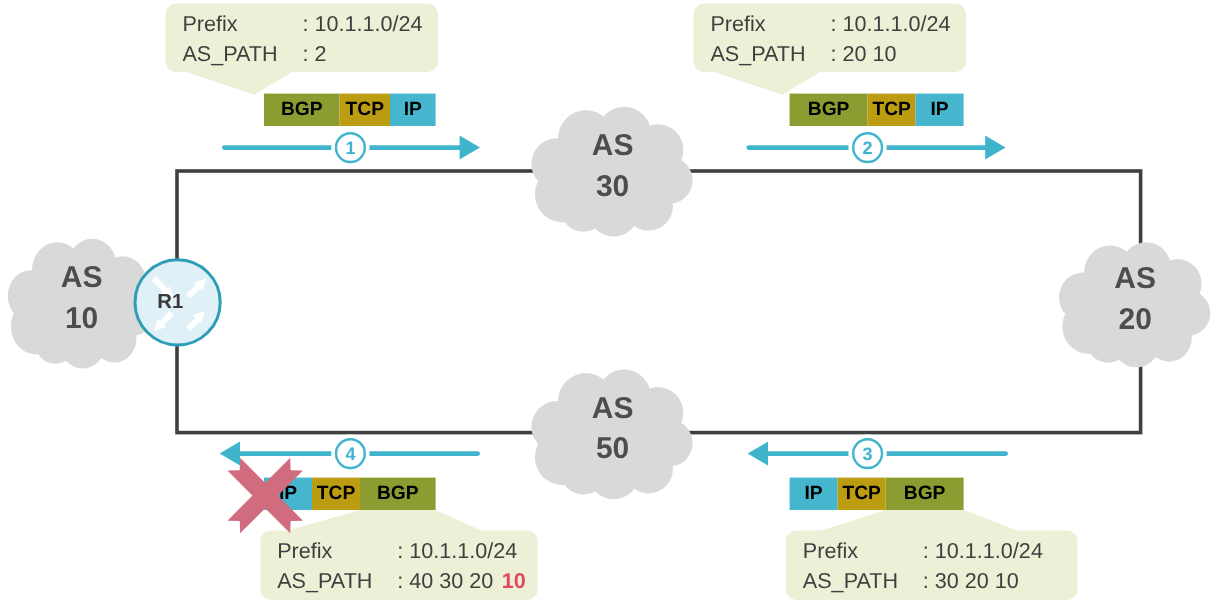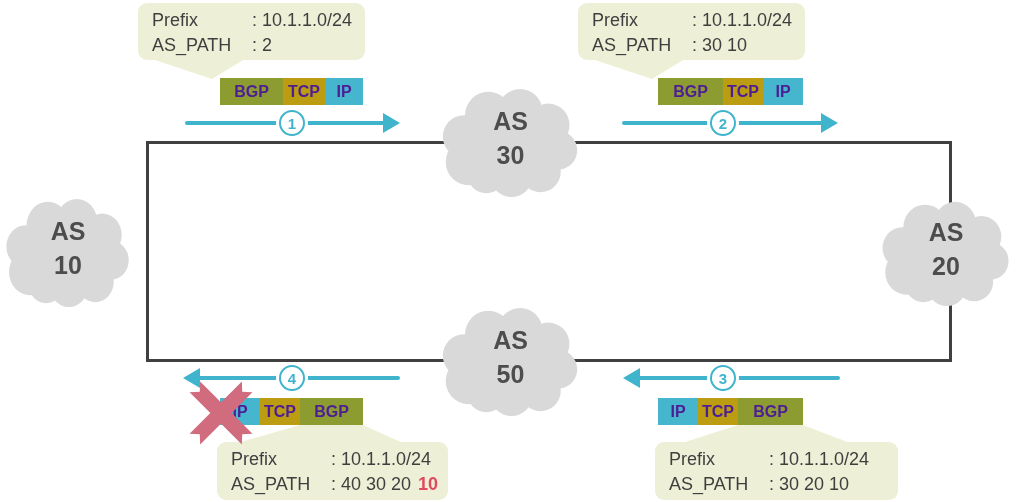--- a/index.html
+++ b/index.html
@@ -40,21 +40,21 @@
   .arrow-num {
     position:absolute; top:0; width:26px; height:26px; box-sizing:border-box;
     border:2px solid #3fb4cc; border-radius:50%; background:#ffffff; color:#3fb4cc;
     font-weight:bold; font-size:15px; display:flex; align-items:center; justify-content:center;
     box-shadow:0 0 0 3px #ffffff;
   }
   
   .stack { position:absolute; height:27px; display:flex; }
   .stack .cell {
     display:flex; align-items:center; justify-content:center;
-    color:#4c1d95; font-weight:bold; font-size:16px;
+    color:#000000; font-weight:bold; font-size:16px;
   }
   .cell.c-bgp { background:#8d9c31; }
   .cell.c-tcp { background:#bc9c10; }
   .cell.c-ip  { background:#45b6ce; }
   
   .callout {
     position:absolute; background:#edf0d6; border-radius:9px;
     padding:5px 0 0 14px; box-sizing:border-box; color:#3f3f3f; font-size:18px;
   }
   .callout-row { display:flex; line-height:25px; white-space:pre; }
@@ -157,20 +157,36 @@
           <circle cx="76" cy="92" r="22"></circle>
         <circle cx="50" cy="90" r="20"></circle>
       </g>
     </svg>
     <div class="cloud-text">
       <span>AS</span>
       <span>50</span>
     </div>
   </div>
 
+  <div class="router">
+    <svg viewBox="0 0 76 76">
+      <circle cx="38" cy="38" r="35.5" fill="#dff0f7" stroke="#2e9db8" stroke-width="2.5"></circle>
+      <g stroke="#ffffff" stroke-width="5" fill="#ffffff">
+        <line x1="18" y1="18" x2="28" y2="28"></line>
+        <polygon points="35,35 24.5,31.5 31.5,24.5" stroke="none"></polygon>
+        <line x1="47" y1="33" x2="57" y2="23"></line>
+        <polygon points="62,18 58.4,28.6 51.4,21.6" stroke="none"></polygon>
+        <line x1="33" y1="47" x2="23" y2="57"></line>
+        <polygon points="18,62 28.6,58.4 21.6,51.4" stroke="none"></polygon>
+        <line x1="47" y1="60" x2="57" y2="50"></line>
+        <polygon points="61,45 57.4,55.6 50.4,48.6" stroke="none"></polygon>
+      </g>
+    </svg>
+    <span class="router-label">R1</span>
+  </div>
 
   <div class="callout" style="left:138px; top:3px; width:227px; height:57px;">
     <div class="callout-row">
       <span class="c-label">Prefix</span>
       <span class="c-value">: 10.1.1.0/24</span>
     </div>
     <div class="callout-row">
       <span class="c-label">AS_PATH</span>
       <span class="c-value">: 2</span>
     </div>
@@ -187,21 +203,21 @@
     <span class="arrow-num" style="left:94px;">1</span>
   </div>
 
   <div class="callout" style="left:578px; top:3px; width:227px; height:57px;">
     <div class="callout-row">
       <span class="c-label">Prefix</span>
       <span class="c-value">: 10.1.1.0/24</span>
     </div>
     <div class="callout-row">
       <span class="c-label">AS_PATH</span>
-      <span class="c-value">: 30 10</span>
+      <span class="c-value">: 20 10</span>
     </div>
   </div>
   <div class="tail t2"></div>
   <div class="stack" style="left:658px; top:78px;">
     <div class="cell c-bgp" style="width:65px;">BGP</div>
     <div class="cell c-tcp" style="width:40px;">TCP</div>
     <div class="cell c-ip" style="width:40px;">IP</div>
   </div>
   <div class="msg-arrow dir-right" style="left:622px; top:110px; width:216px;">
     <div class="arrow-line"></div>

